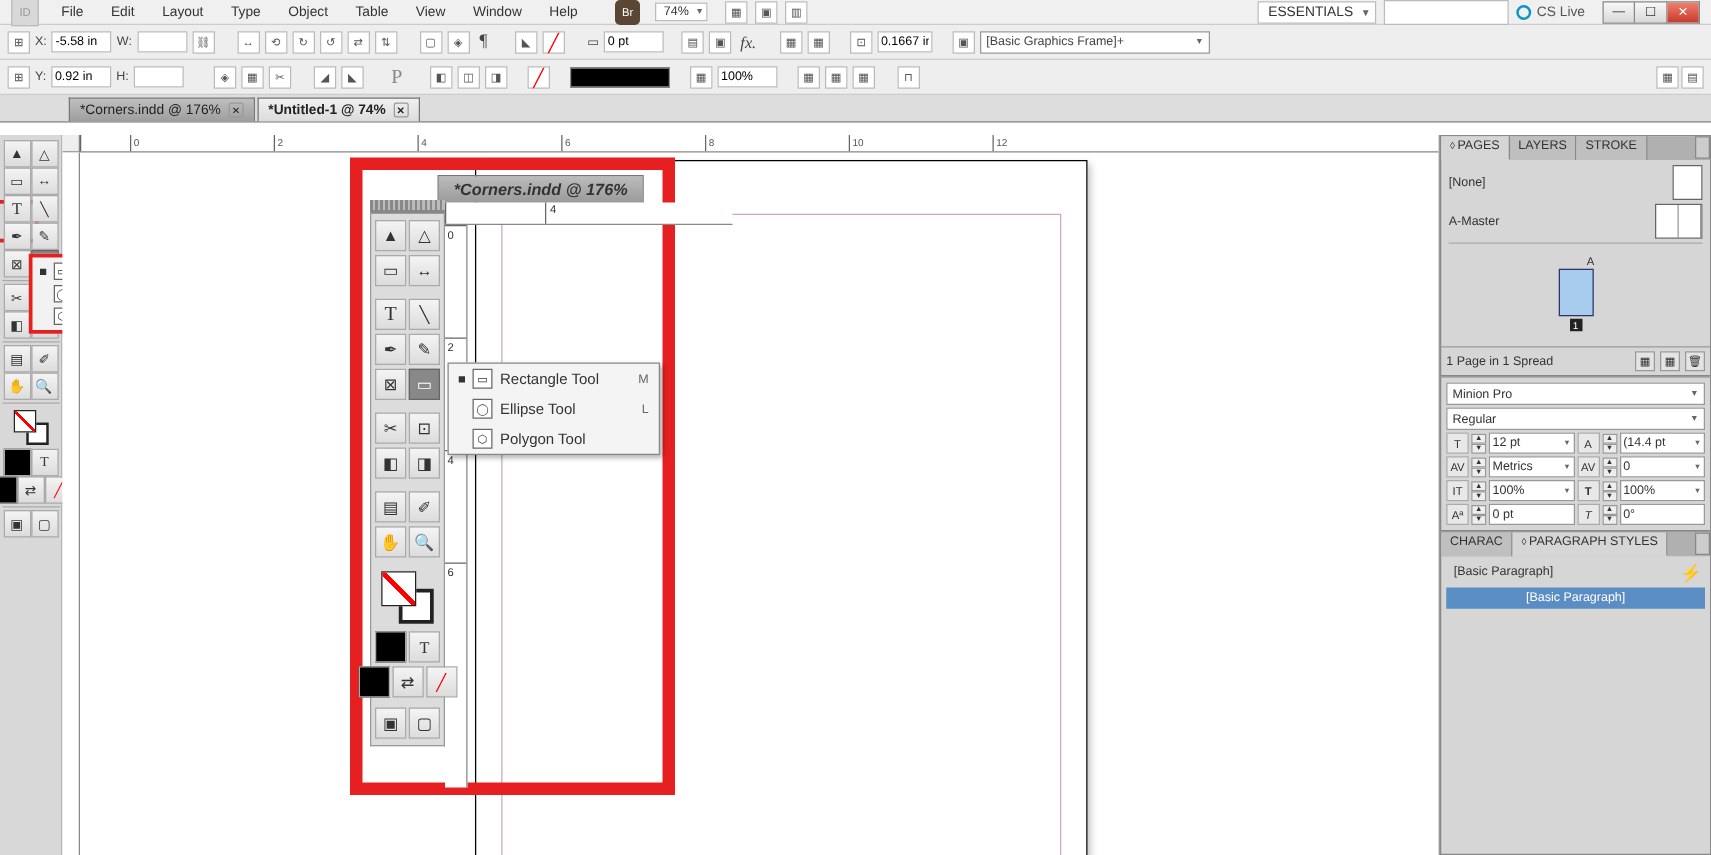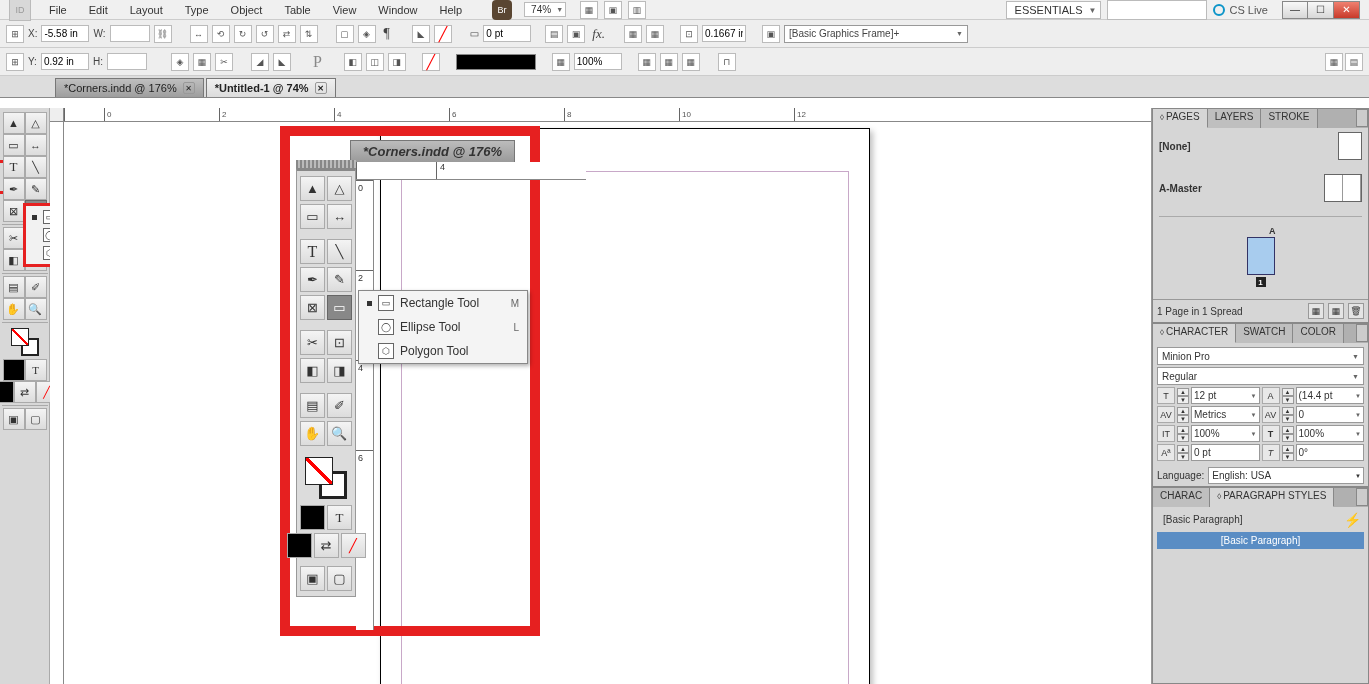--- a/index.html
+++ b/index.html
@@ -92,21 +92,21 @@
 
 
 .right-panels { position: absolute; right: 0; top: 0; width: 218px; bottom: 0; background: #c8c8c8; border-left: 1px solid #999; display: flex; flex-direction: column; }
 .panel { border: 1px solid #888; background: #d6d6d6; margin-bottom: 0; }
 .panel-tabs { display: flex; background: #b0b0b0; height: 19px; }
 .panel-tab { padding: 2px 7px; font-size: 10px; border-right: 1px solid #888; background: #bfbfbf; cursor: default; }
 .panel-tab.active { background: #d6d6d6; border-bottom: 1px solid #d6d6d6; }
 .panel-tab.arrow::before { content: "◊"; font-size: 8px; margin-right:2px; }
 .panel-body { padding: 4px 6px; font-size: 10px; }
 
-.pages-body { display:flex; flex-direction:column; gap:14px;font-weight:bold; }
+.pages-body { display:flex; flex-direction:column; gap:3px; }
 .pages-body .row { display:flex; justify-content:space-between; align-items:center; }
 .pg-thumb { width:24px; height:28px; border:1px solid #666; background:#fff; }
 .pg-thumb.two { width:38px; display:flex; }
 .pg-thumb.two span { flex:1; border-right:1px solid #999; }
 .pg-big { width: 28px; height: 38px; background:#a8ccee; border:1px solid #336; margin: 0 auto; position: relative; }
 .pg-big::after { content: "A"; position:absolute; top:-12px; right:-2px; font-size:9px; }
 .pg-label { width:10px; height:10px; background:#222; color:#fff; font-size:8px; display:flex; align-items:center; justify-content:center; margin: 2px auto 0; }
 .pages-footer { border-top:1px solid #999; padding:3px 4px; font-size: 10px; display:flex; align-items:center; gap: 4px; }
 .mini-ico { width:16px; height:16px; border:1px solid #999; background:#e4e4e4; display:inline-flex; align-items:center; justify-content:center; font-size:9px; }
 
@@ -498,26 +498,20 @@
       <div class="pages-footer">
         <span>1 Page in 1 Spread</span>
         <span style="margin-left:auto;"></span>
         <span class="mini-ico">▦</span>
         <span class="mini-ico">▦</span>
         <span class="mini-ico">🗑</span>
       </div>
     </div>
 
     <div class="panel">
-      <div class="panel-tabs">
-        <div class="panel-tab active arrow">CHARACTER</div>
-        <div class="panel-tab">SWATCH</div>
-        <div class="panel-tab">COLOR</div>
-        <div class="arrow-ico" style="margin-left:auto;"></div>
-      </div>
       <div class="char-body">
         <div class="char-sel">Minion Pro</div>
         <div class="char-sel">Regular</div>
         <div class="char-rowpair">
           <div class="char-field">
               <span class="ico">T</span>
               <div class="spin">
                 <span>▲</span>
                 <span>▼</span>
               </div>
@@ -579,24 +573,20 @@
             </div>
           <div class="char-field">
               <span class="ico" style="font-style:italic;">T</span>
               <div class="spin">
                 <span>▲</span>
                 <span>▼</span>
               </div>
               <div class="val">0°</div>
             </div>
         </div>
-      </div>
-      <div class="lang-row">
-        <span>Language:</span>
-        <div class="val">English: USA</div>
       </div>
     </div>
 
     <div class="panel" style="flex:1;">
       <div class="panel-tabs">
         <div class="panel-tab">CHARAC</div>
         <div class="panel-tab active arrow">PARAGRAPH STYLES</div>
         <div class="arrow-ico" style="margin-left:auto;"></div>
       </div>
       <div class="panel-body" style="padding:2px;">

